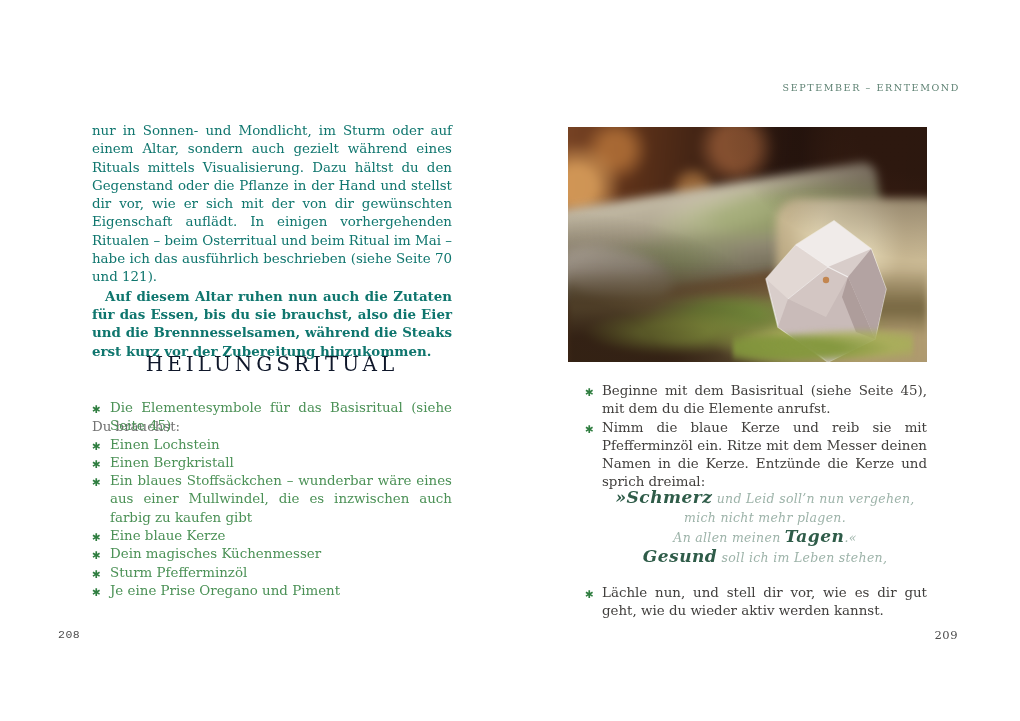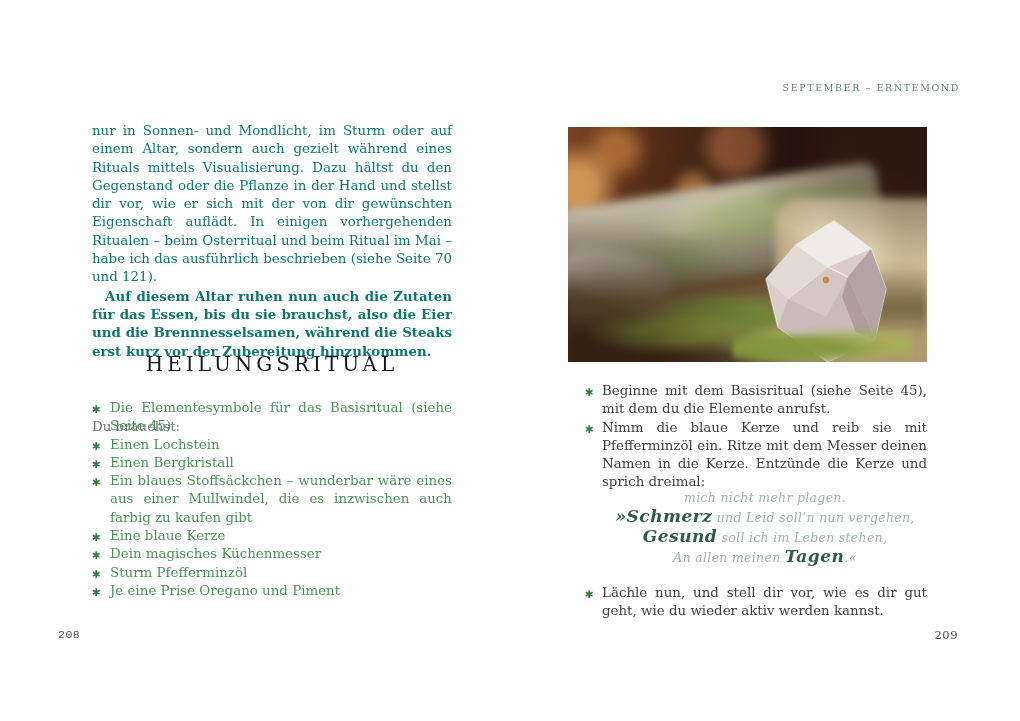--- a/index.html
+++ b/index.html
@@ -218,24 +218,24 @@
       <span class="bullet">✱</span>
       <span>Beginne mit dem Basisritual (siehe Seite 45), mit dem du die Elemente anrufst.</span>
     </div>
     <div class="step">
       <span class="bullet">✱</span>
       <span>Nimm die blaue Kerze und reib sie mit Pfefferminzöl ein. Ritze mit dem Messer deinen Namen in die Kerze. Entzünde die Kerze und sprich dreimal:</span>
     </div>
   </div>
 
   <div class="verse">
+    <div><span class="vword">»Schmerz</span><span> und Leid soll’n nun vergehen,</span></div>
     <div>mich nicht mehr plagen.</div>
-    <div><span class="vword">»Schmerz</span><span> und Leid soll’n nun vergehen,</span></div>
+    <div><span>An allen meinen </span><span class="vword">Tagen</span><span>.«</span></div>
     <div><span class="vword">Gesund</span><span> soll ich im Leben stehen,</span></div>
-    <div><span>An allen meinen </span><span class="vword">Tagen</span><span>.«</span></div>
   </div>
 
   <div class="steps step3">
     <div class="step">
       <span class="bullet">✱</span>
       <span>Lächle nun, und stell dir vor, wie es dir gut geht, wie du wieder aktiv werden kannst.</span>
     </div>
   </div>
 
   <div class="pagenum right">209</div>

